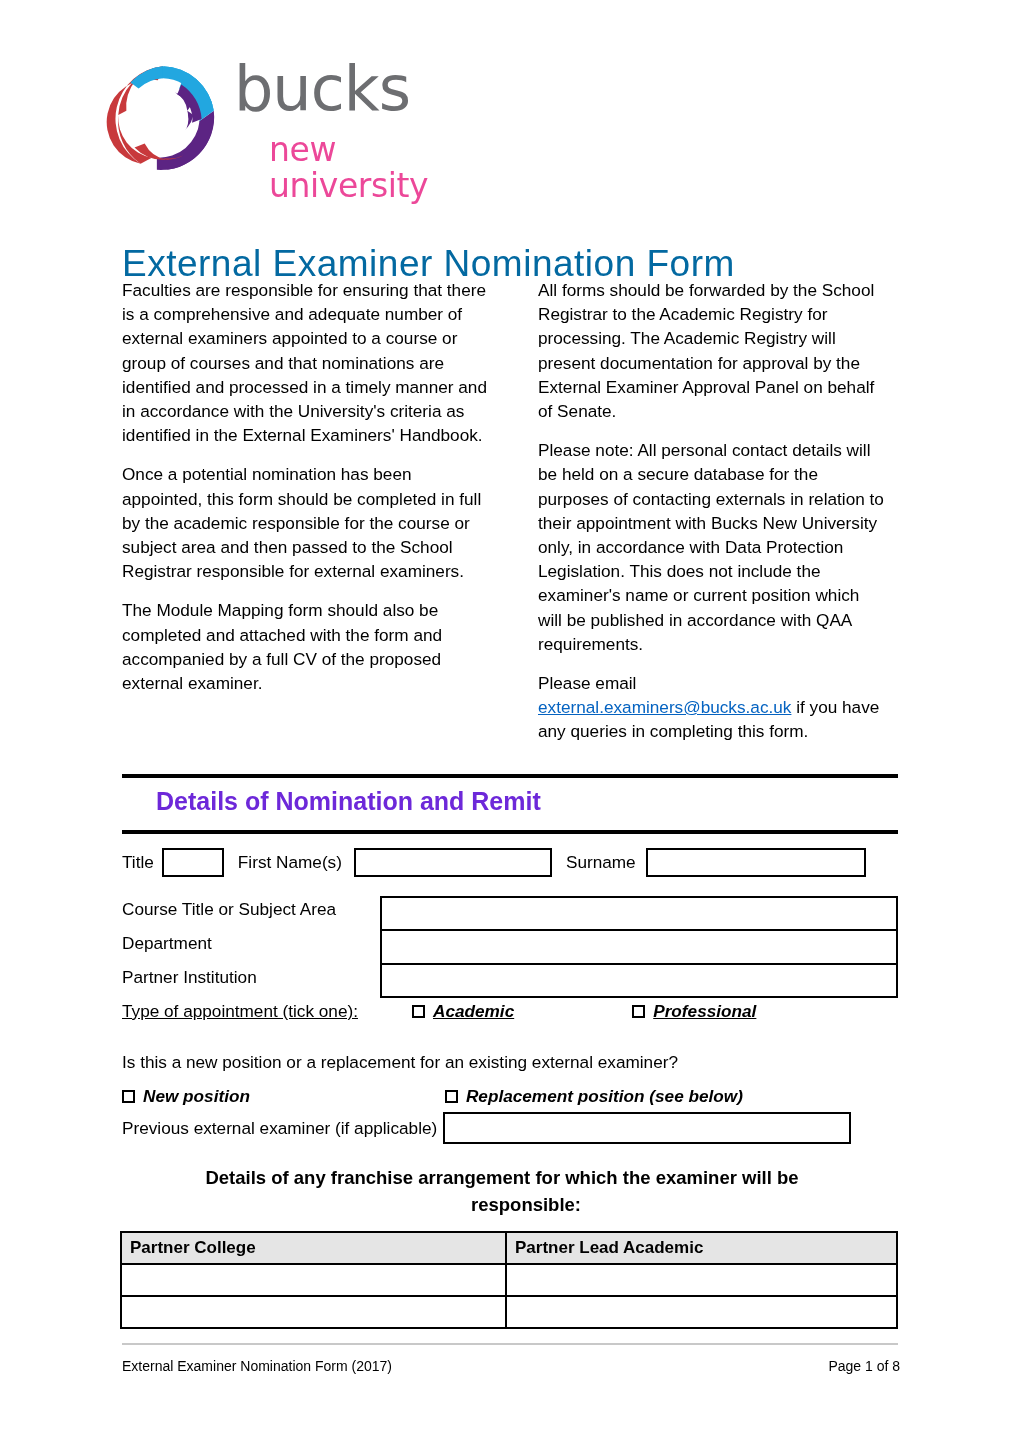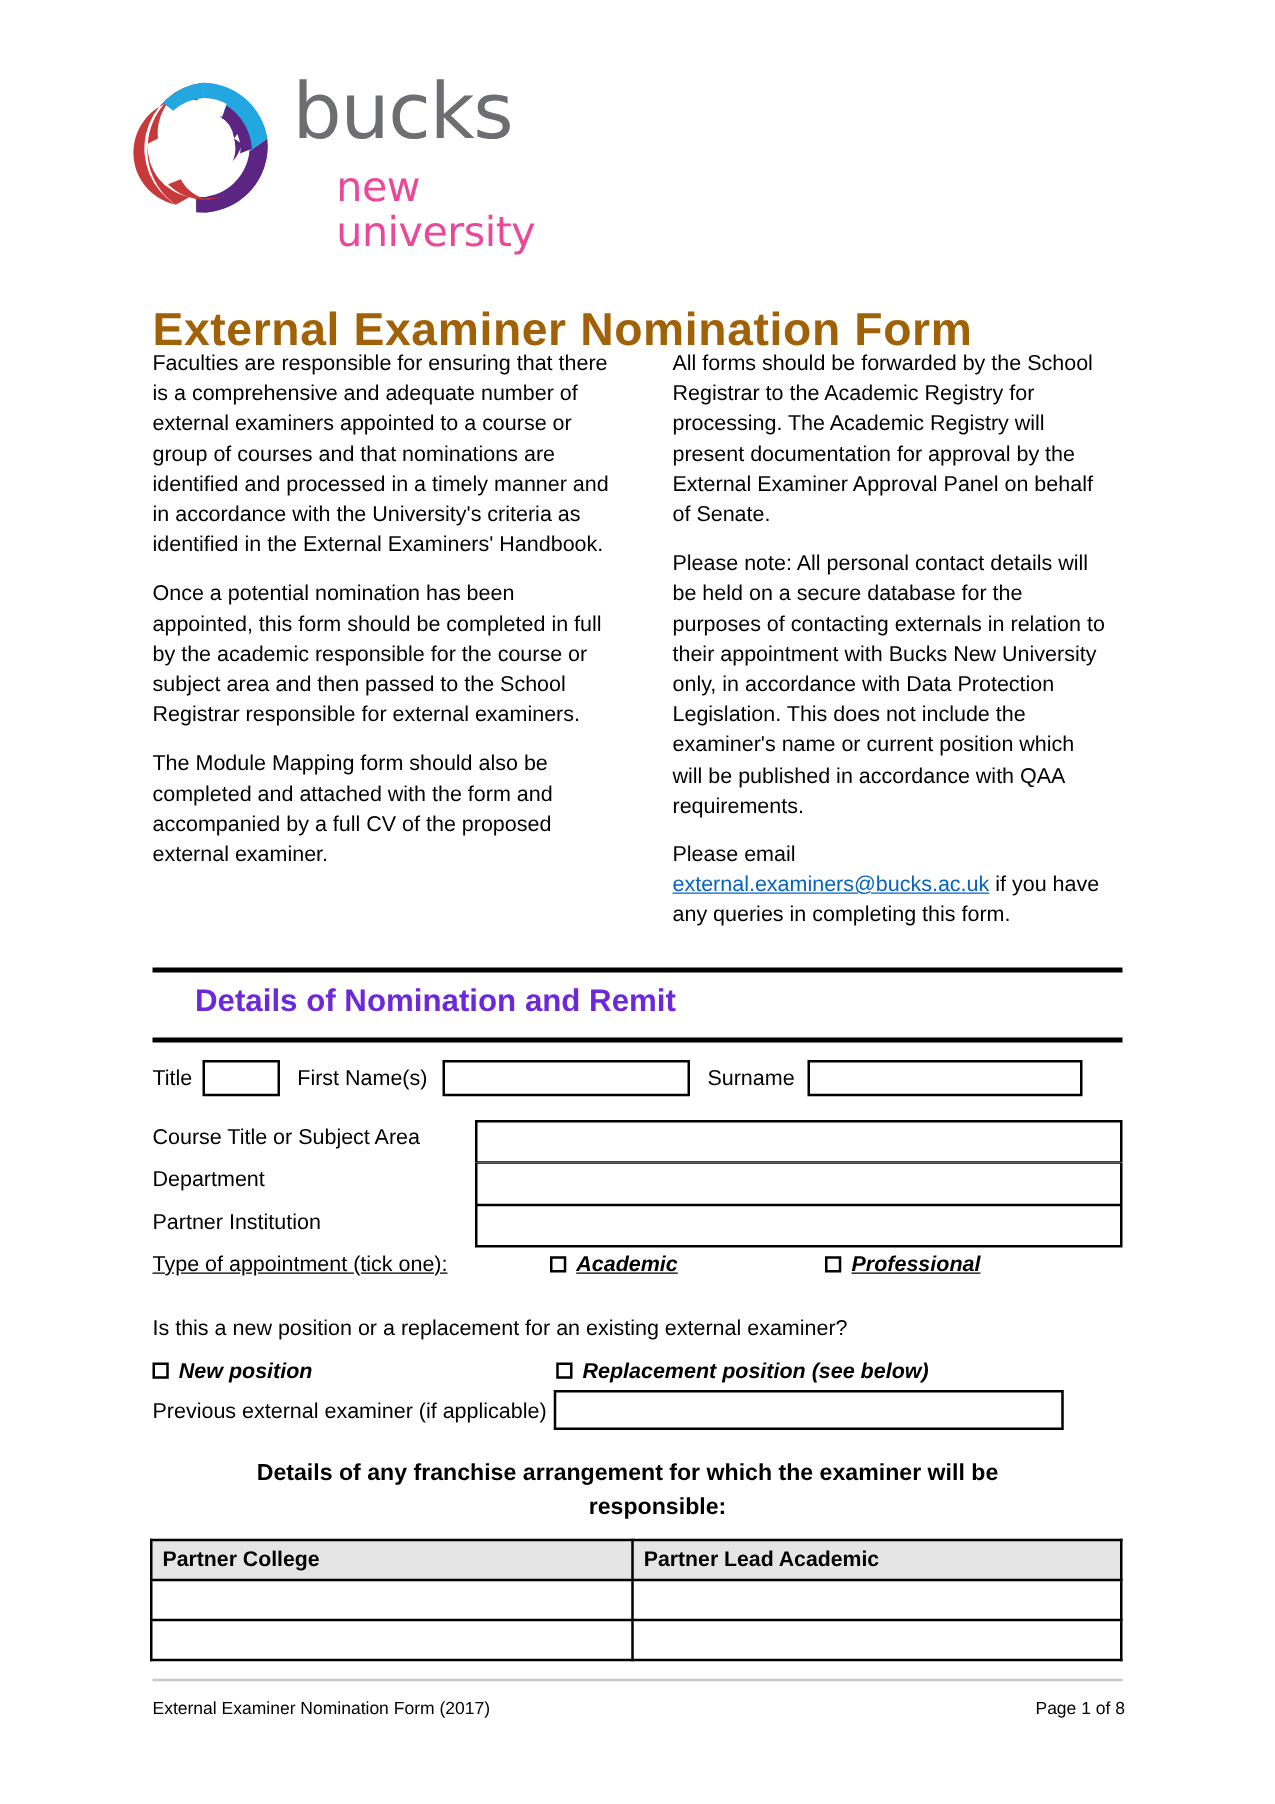--- a/index.html
+++ b/index.html
@@ -67,22 +67,22 @@
   }
 
   
   .doc-title {
     position: absolute;
     left: 122px;
     top: 243px;
     width: 800px;
     font-size: 37px;
     line-height: 42px;
-    font-weight: bold;
-    color: #a16207;
+    font-weight: normal;
+    color: #0369a1;
     letter-spacing: 0.5px;
     white-space: nowrap;
   }
 
   
   .col-left {
     position: absolute;
     left: 122px;
     top: 278px;
     width: 372px;
@@ -200,21 +200,21 @@
   .cbx {
     display: inline-block;
     width: 13px;
     height: 13px;
     border: 2px solid #000;
     box-sizing: border-box;
     margin-right: 8px;
     background: #fff;
     vertical-align: middle;
   }
-  .opt-academic { margin-left: 82px; }
+  .opt-academic { margin-left: 54px; }
   .opt-professional { margin-left: 118px; }
 
   .question-line {
     position: absolute;
     left: 122px;
     top: 1050px;
     width: 790px;
     font-size: 17.2px;
     line-height: 24px;
   }

